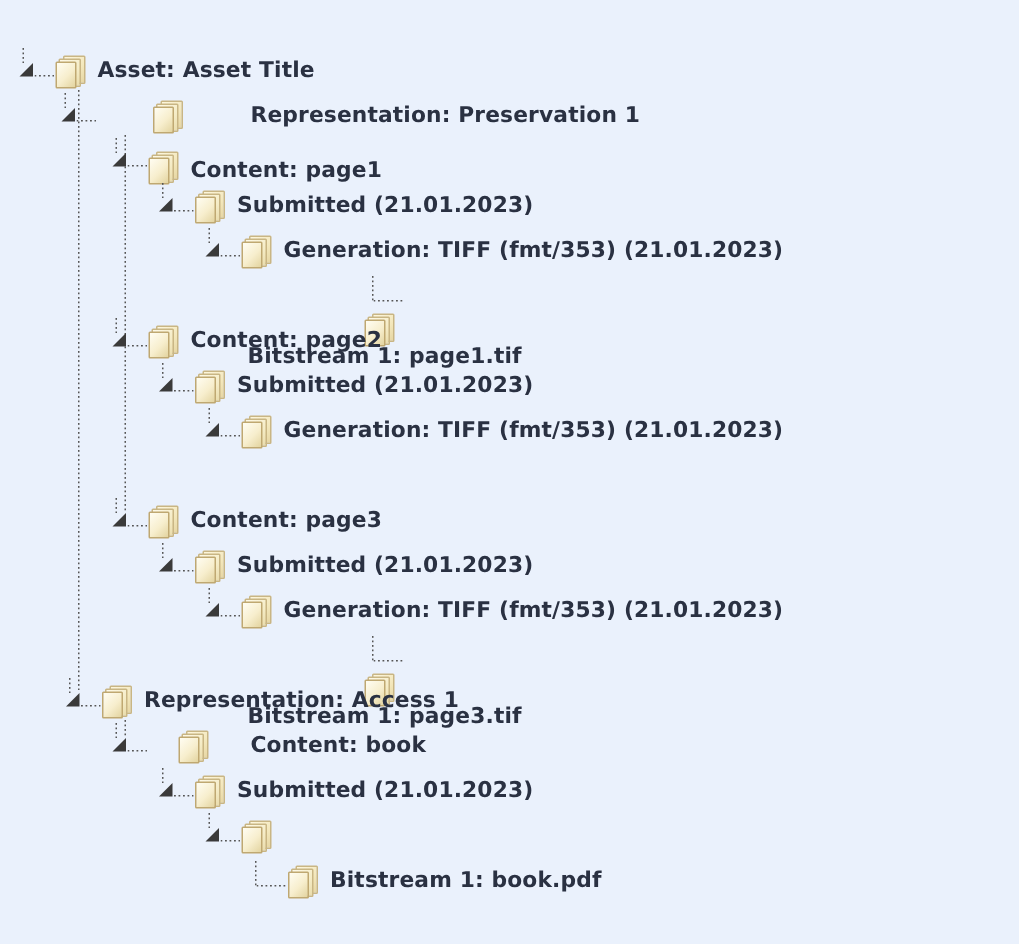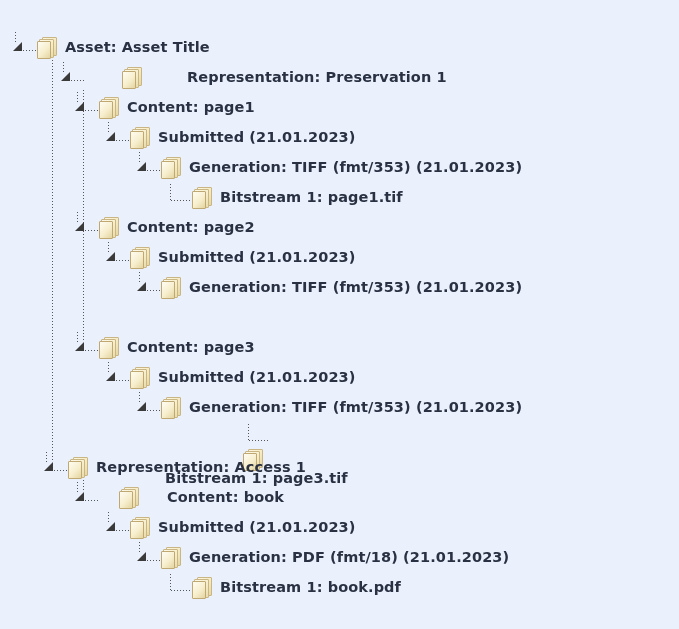--- a/index.html
+++ b/index.html
@@ -157,34 +157,34 @@
         <span class="tri"></span>
         <span class="hstub"></span>
       </div>
       <span class="icon">
         <span class="pg-back"></span>
         <span class="pg-mid"></span>
         <span class="pg-front"></span>
       </span>
       <span class="label">Asset: Asset Title</span>
     </div>
-    <div class="node" style="left: 58px; top: 62px; gap: 37px;">
+    <div class="node" style="left: 38px; top: 62px; gap: 37px;">
       <div class="conn">
         <span class="vstub"></span>
         <span class="tri"></span>
         <span class="hstub"></span>
       </div>
       <span class="icon">
         <span class="pg-back"></span>
         <span class="pg-mid"></span>
         <span class="pg-front"></span>
       </span>
       <span class="label">Representation: Preservation 1</span>
     </div>
-    <div class="node" style="left: 72px; top: 92px;">
+    <div class="node" style="left: 72px; top: 92px; align-items: flex-end;">
       <div class="conn">
         <span class="vstub"></span>
         <span class="tri"></span>
         <span class="hstub"></span>
       </div>
       <span class="icon">
         <span class="pg-back"></span>
         <span class="pg-mid"></span>
         <span class="pg-front"></span>
       </span>
@@ -209,21 +209,21 @@
         <span class="tri"></span>
         <span class="hstub"></span>
       </div>
       <span class="icon">
         <span class="pg-back"></span>
         <span class="pg-mid"></span>
         <span class="pg-front"></span>
       </span>
       <span class="label">Generation: TIFF (fmt/353) (21.01.2023)</span>
     </div>
-    <div class="node" style="left: 165px; top: 182px;">
+    <div class="node" style="left: 165px; top: 182px; flex-direction: column;">
       <div class="conn">
         <span class="elbow-v"></span>
         <span class="elbow-h"></span>
       </div>
       <span class="icon">
         <span class="pg-back"></span>
         <span class="pg-mid"></span>
         <span class="pg-front"></span>
       </span>
       <span class="label">Bitstream 1: page1.tif</span>
@@ -361,21 +361,20 @@
       <div class="conn">
         <span class="vstub"></span>
         <span class="tri"></span>
         <span class="hstub"></span>
       </div>
       <span class="icon">
         <span class="pg-back"></span>
         <span class="pg-mid"></span>
         <span class="pg-front"></span>
       </span>
-      <span class="label">Generation: PDF (fmt/18) (21.01.2023)</span>
     </div>
     <div class="node" style="left: 165px; top: 572px; align-items: center;">
       <div class="conn">
         <span class="elbow-v"></span>
         <span class="elbow-h"></span>
       </div>
       <span class="icon">
         <span class="pg-back"></span>
         <span class="pg-mid"></span>
         <span class="pg-front"></span>

